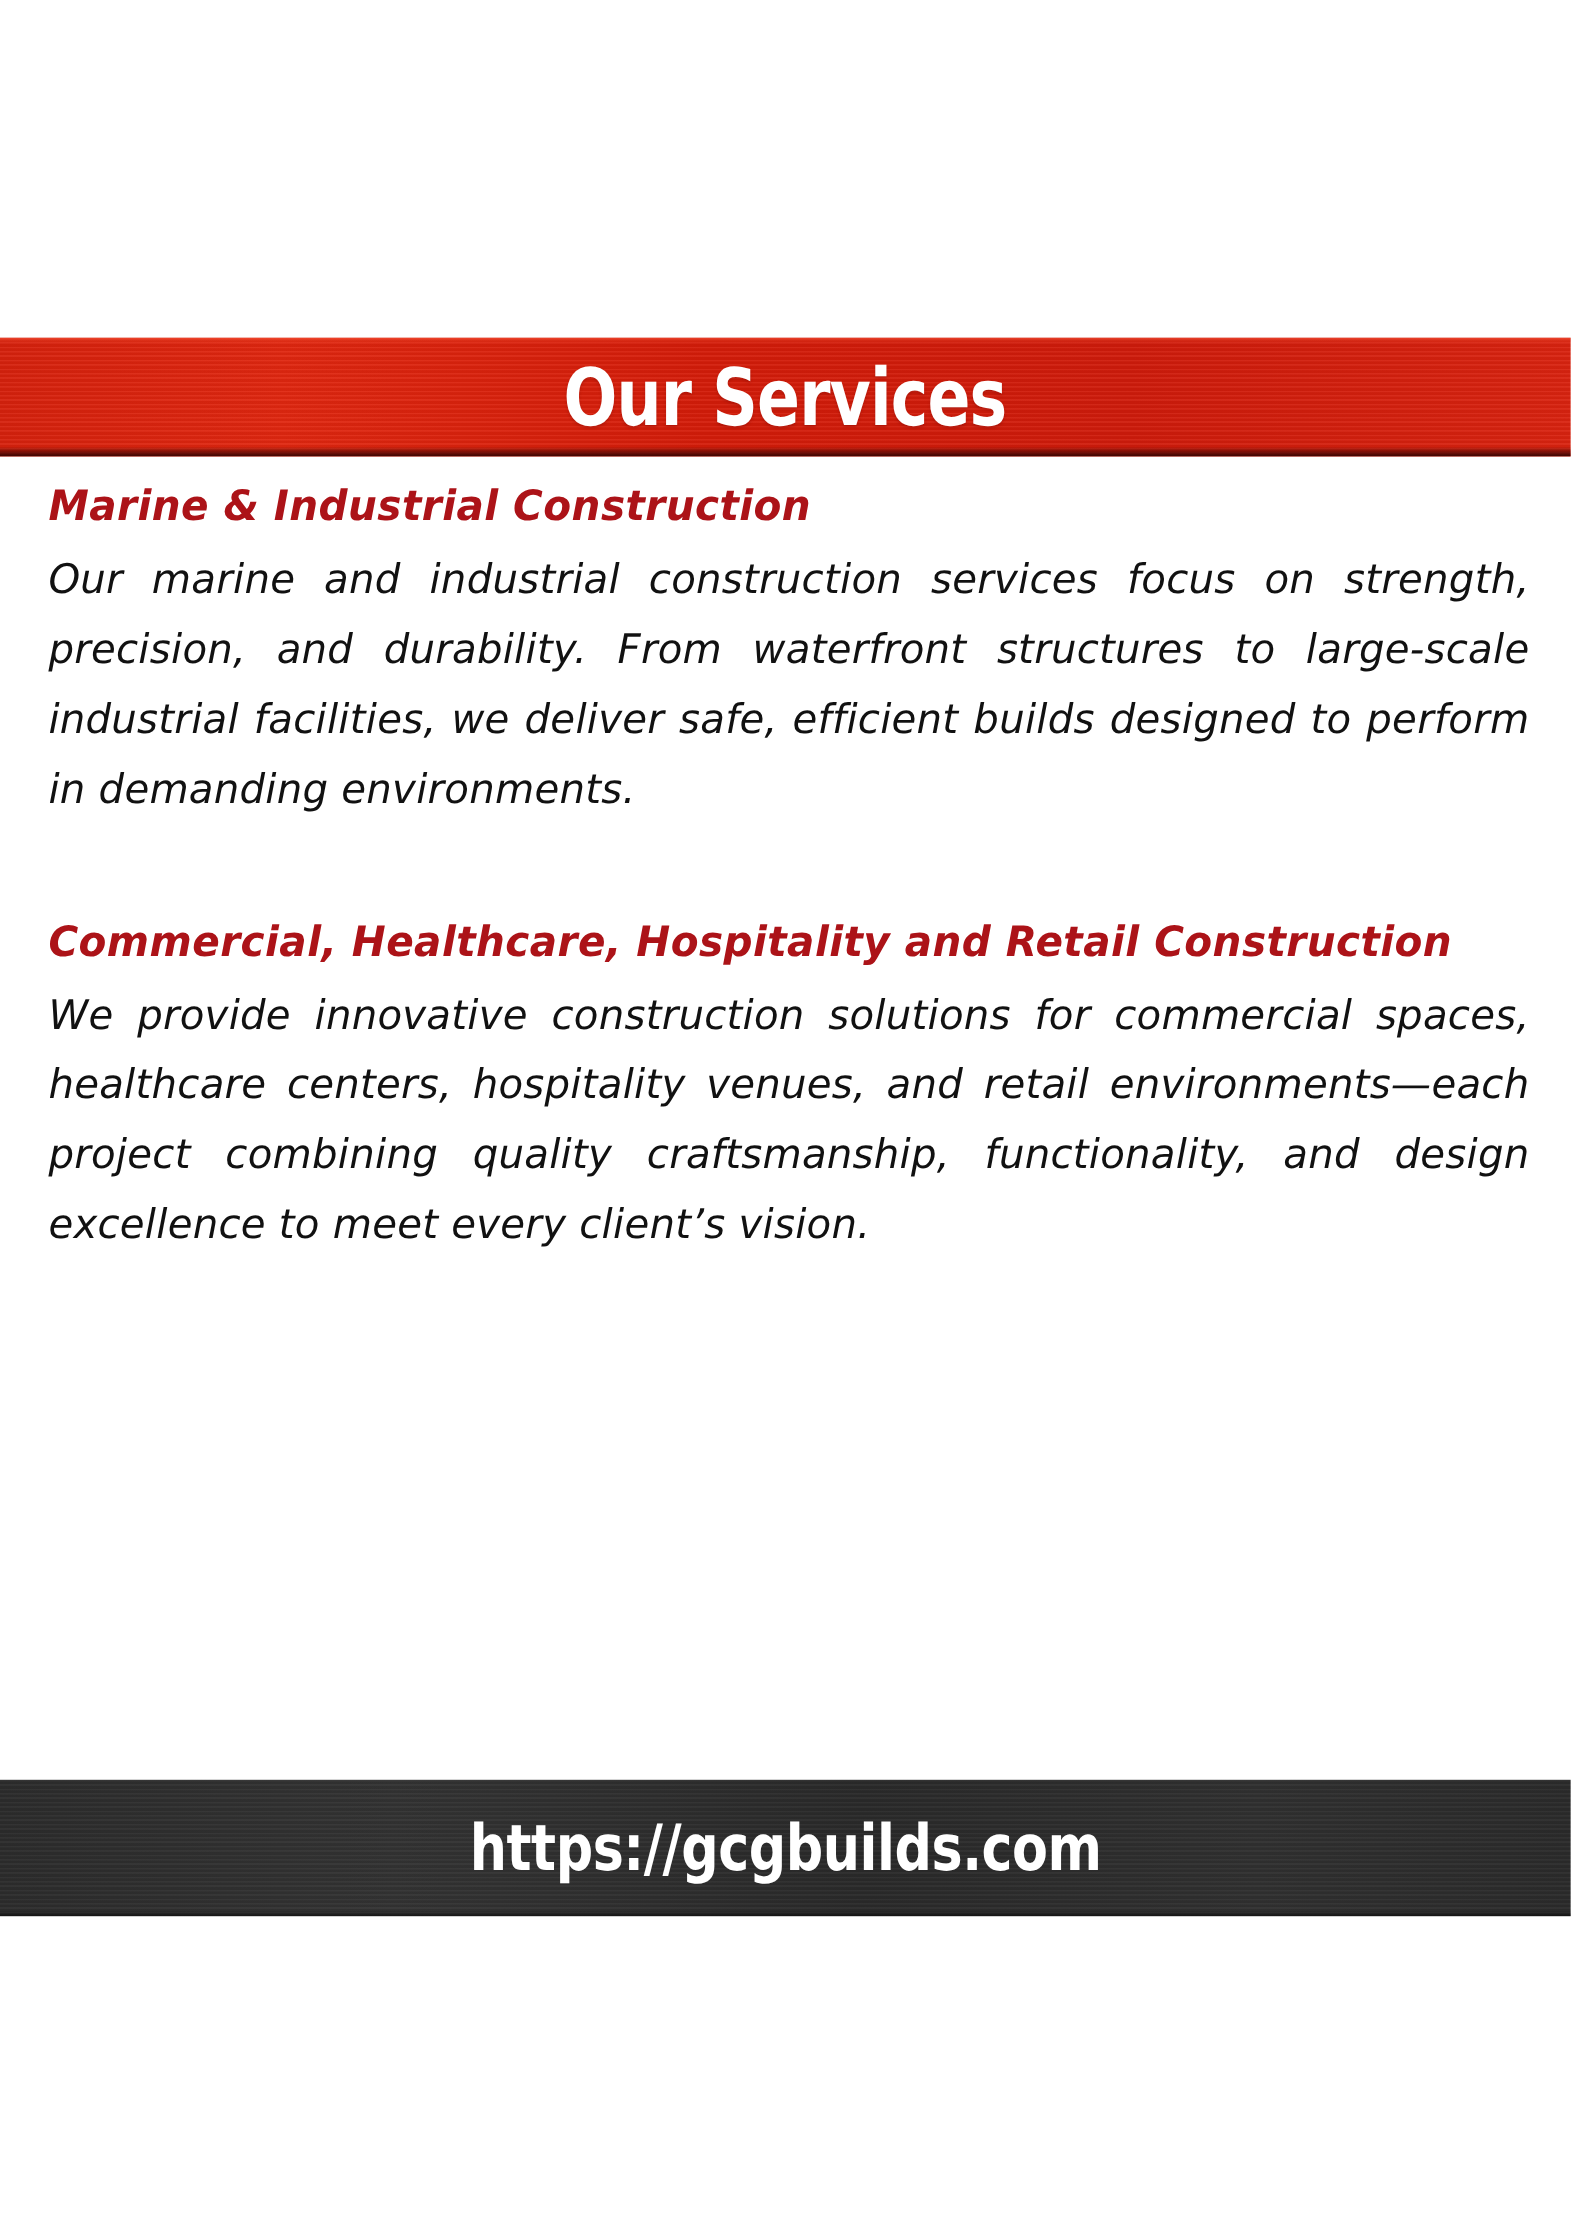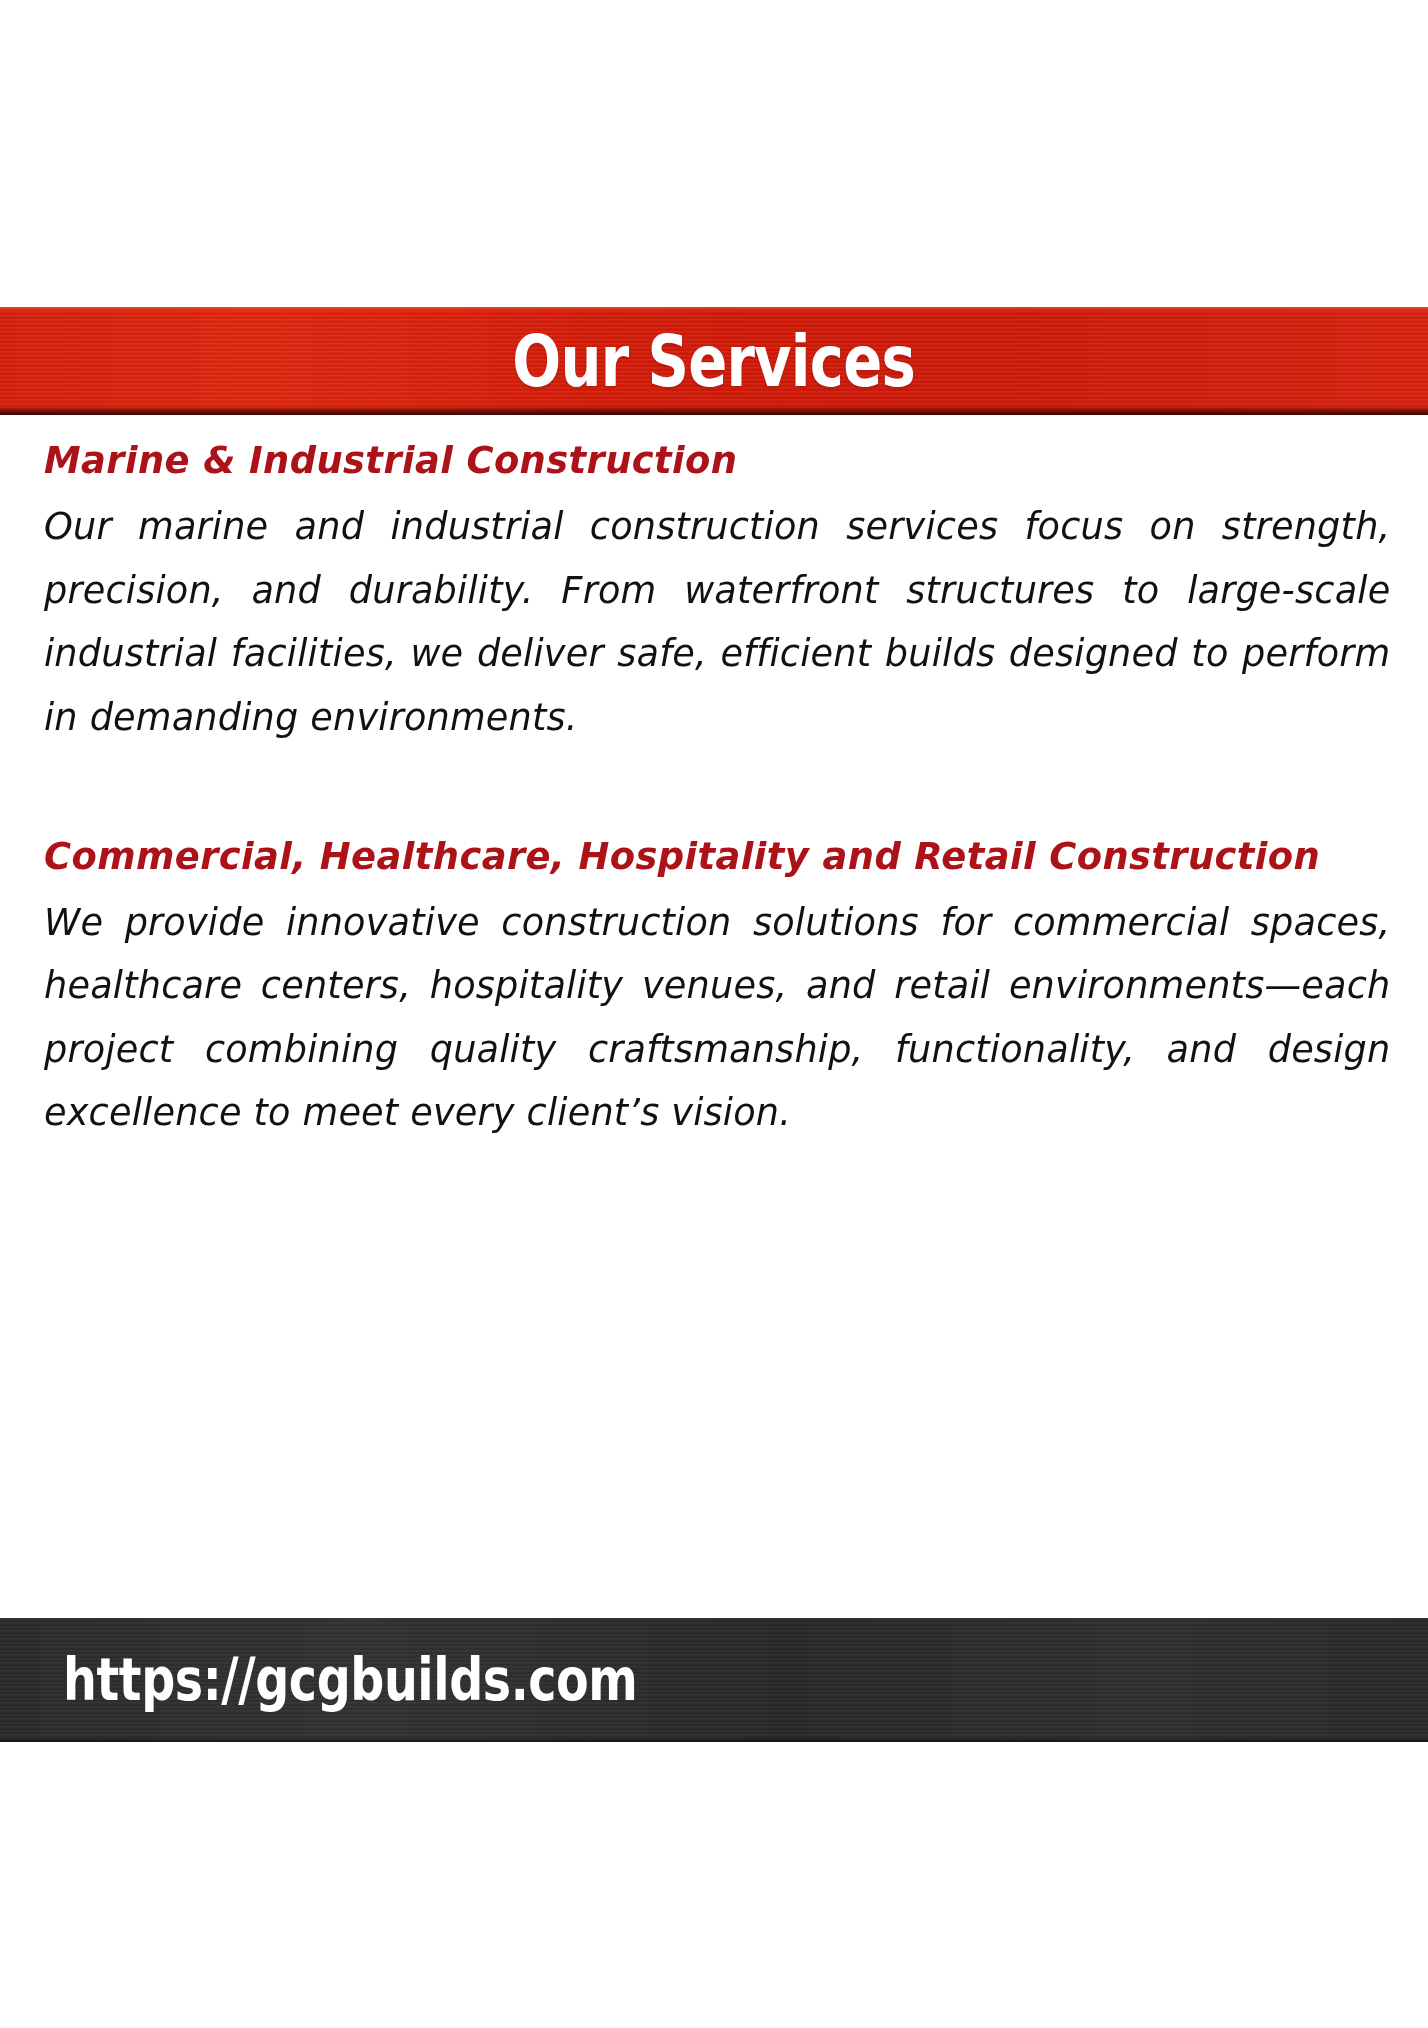--- a/index.html
+++ b/index.html
@@ -135,20 +135,21 @@
       repeating-linear-gradient(
         to bottom,
         rgba(255,255,255,0.035) 0px,
         rgba(255,255,255,0.035) 1px,
         rgba(0,0,0,0.05) 2px,
         rgba(0,0,0,0.05) 4px
       ),
       linear-gradient(to right, #2c2c2c 0%, #333333 25%, #2a2a2a 55%, #303030 80%, #2b2b2b 100%);
     display: flex;
     align-items: center;
+    justify-content: center;
     overflow: hidden;
   }
   .footer-bar::after {
     content: "";
     position: absolute;
     left: 0; bottom: 0;
     width: 100%;
     height: 5px;
     background: linear-gradient(to bottom, rgba(0,0,0,0), rgba(0,0,0,0.55));
     pointer-events: none;

